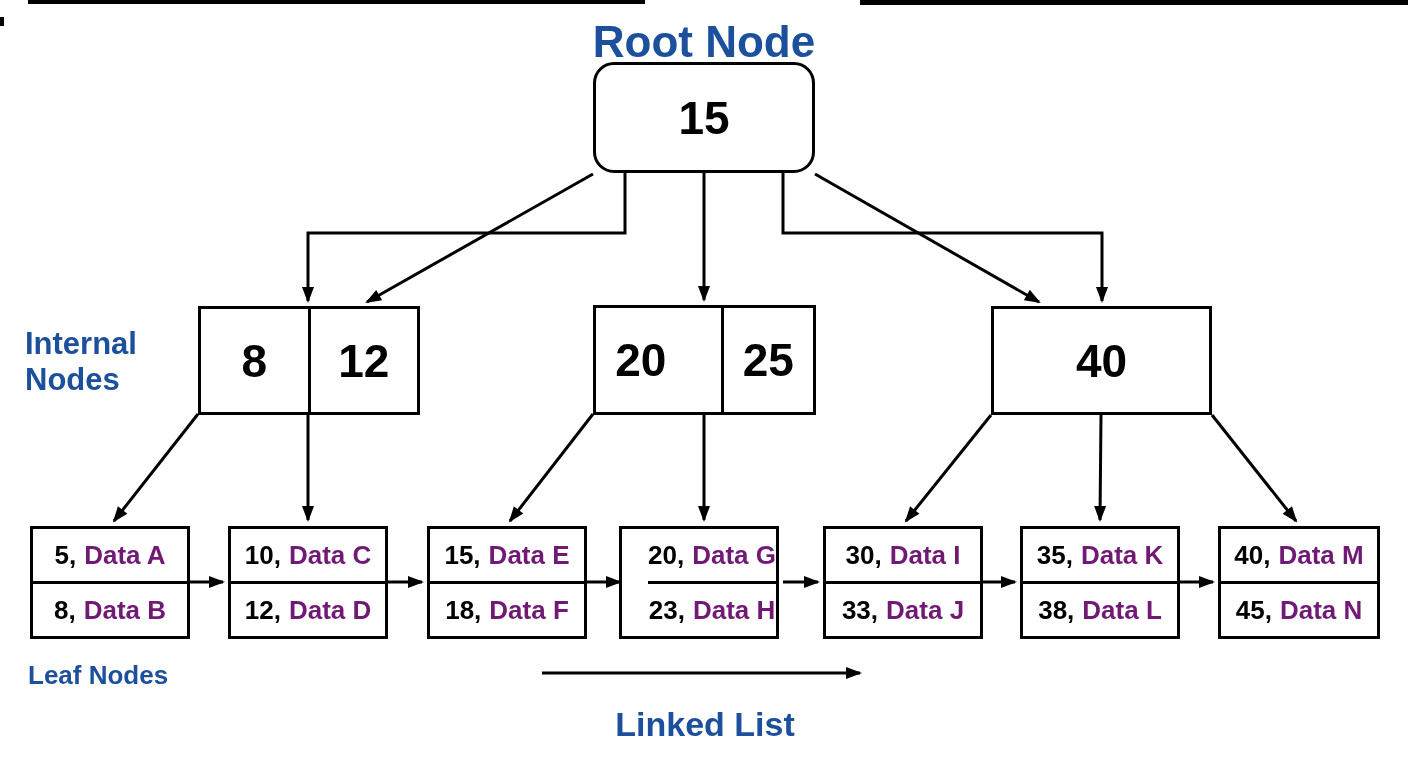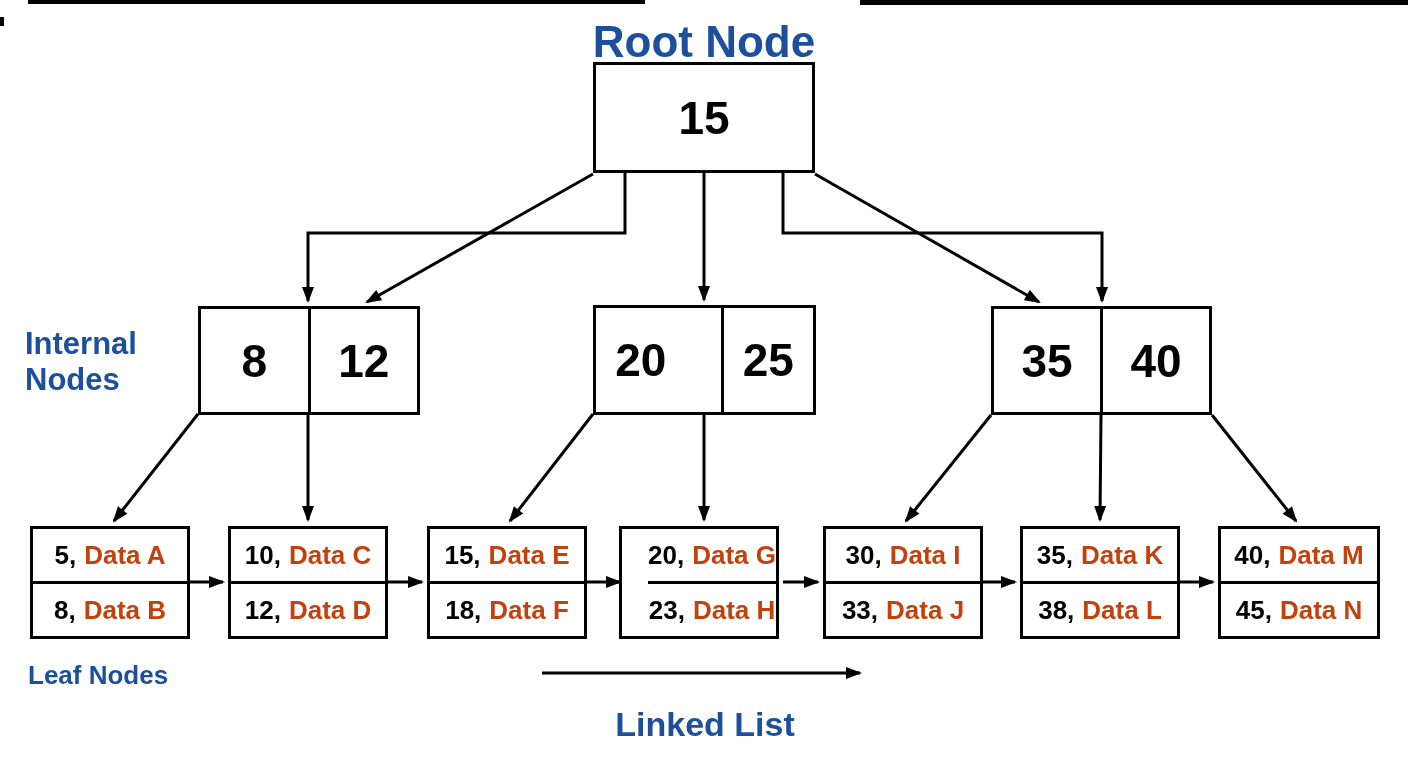--- a/index.html
+++ b/index.html
@@ -14,21 +14,21 @@
   .knode .cell{flex:1;display:flex;align-items:center;justify-content:center;
                font-size:46px;color:#000;}
   .knode .cell + .cell{border-left:3px solid #000;}
   
   .leaf{position:absolute;display:flex;flex-direction:column;background:#fff;
         border:3px solid #000;box-sizing:border-box;width:160px;height:113px;}
   .leaf .row{flex:1;display:flex;align-items:center;justify-content:center;
              font-size:26px;white-space:nowrap;}
   .leaf .row + .row{border-top:3px solid #000;}
   .leaf .k{color:#000;margin-right:8px;}
-  .leaf .v{color:#c2410c;}
+  .leaf .v{color:#701a75;}
   
   .artifact{position:absolute;background:#000;}
 </style>
 </head>
 <body>
 
 <svg width="1408" height="768">
   <defs>
     <marker id="ah" markerUnits="userSpaceOnUse" markerWidth="18" markerHeight="14" refX="15" refY="7" orient="auto">
       <path d="M1,1 L17,7 L1,13 z" fill="#000"></path>
@@ -69,34 +69,33 @@
 
 <div class="abs lbl" style="left:25px;top:326px;width:180px;text-align:left;font-size:31px;line-height:36px;">
   <div>Internal</div>
   <div>Nodes</div>
 </div>
 
 <div class="abs lbl" style="left:28px;top:660px;font-size:26px;">Leaf Nodes</div>
 
 <div class="abs lbl" style="left:555px;top:705px;width:300px;text-align:center;font-size:34px;">Linked List</div>
 
-<div class="knode" style="left:593px;top:62px;width:222px;height:111px;">
+<div class="knode" style="left:593px;top:62px;width:222px;height:111px;border-radius:21px;">
   <div class="cell">15</div>
 </div>
 
 <div class="knode" style="left:198px;top:306px;width:222px;height:109px;">
   <div class="cell">8</div>
   <div class="cell">12</div>
 </div>
 <div class="knode" style="left:593px;top:305px;width:223px;height:110px;gap:35px;">
   <div class="cell">20</div>
   <div class="cell">25</div>
 </div>
 <div class="knode" style="left:991px;top:306px;width:221px;height:109px;">
-  <div class="cell">35</div>
   <div class="cell">40</div>
 </div>
 
 <div class="leaf" style="left:30px;top:526px;">
   <div class="row">
       <span class="k">5,</span>
       <span class="v">Data A</span>
     </div>
   <div class="row">
       <span class="k">8,</span>

